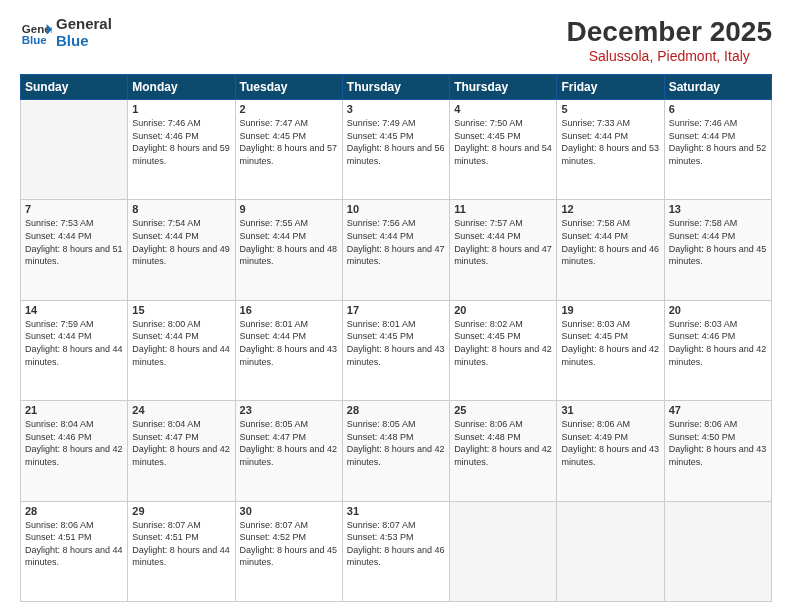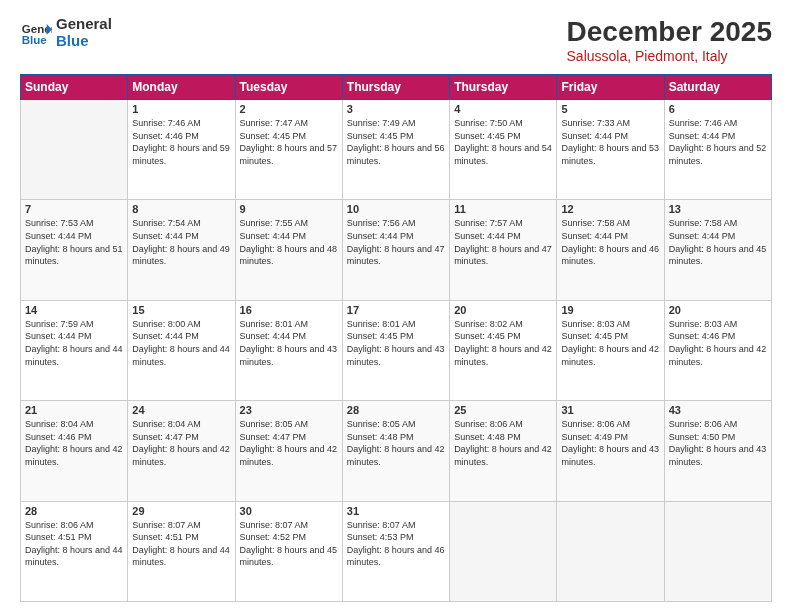--- a/index.html
+++ b/index.html
@@ -26,41 +26,41 @@
     .logo {
       display: flex;
       align-items: center;
       gap: 4px;
     }
     .logo-icon {
       width: 32px;
       height: 32px;
     }
     .title-block {
-      text-align: left;
+      text-align: center;
       margin-left: 21px;
     }
     .month-title {
       font-size: 28px;
       font-weight: bold;
       color: #333;
     }
     .location {
       font-size: 14px;
       color: #b91c1c;
     }
     .calendar {
       flex: 1;
       border: 1px solid #ccc;
       border-collapse: collapse;
       width: 100%;
       table-layout: fixed;
     }
     .calendar th {
-      background-color: #be185d;
+      background-color: #0c4a6e;
       color: #fff;
       font-size: 12px;
       font-weight: bold;
       padding: 5px 4px;
       text-align: left;
       border: 1px solid #1557a0;
     }
     .calendar td {
       border: 1px solid #ccc;
       vertical-align: top;
@@ -232,21 +232,21 @@
           </td>
           <td>
             <span class="day-number">25</span>
             <div class="day-info"><span>Sunrise: 8:06 AM</span><br><span>Sunset: 4:48 PM</span><br><span>Daylight: 8 hours and 42 minutes.</span></div>
           </td>
           <td>
             <span class="day-number">31</span>
             <div class="day-info"><span>Sunrise: 8:06 AM</span><br><span>Sunset: 4:49 PM</span><br><span>Daylight: 8 hours and 43 minutes.</span></div>
           </td>
           <td>
-            <span class="day-number">43</span>
+            <span class="day-number">47</span>
             <div class="day-info"><span>Sunrise: 8:06 AM</span><br><span>Sunset: 4:50 PM</span><br><span>Daylight: 8 hours and 43 minutes.</span></div>
           </td>
         </tr>
         <tr>
           <td>
             <span class="day-number">28</span>
             <div class="day-info"><span>Sunrise: 8:06 AM</span><br><span>Sunset: 4:51 PM</span><br><span>Daylight: 8 hours and 44 minutes.</span></div>
           </td>
           <td>
             <span class="day-number">29</span>

